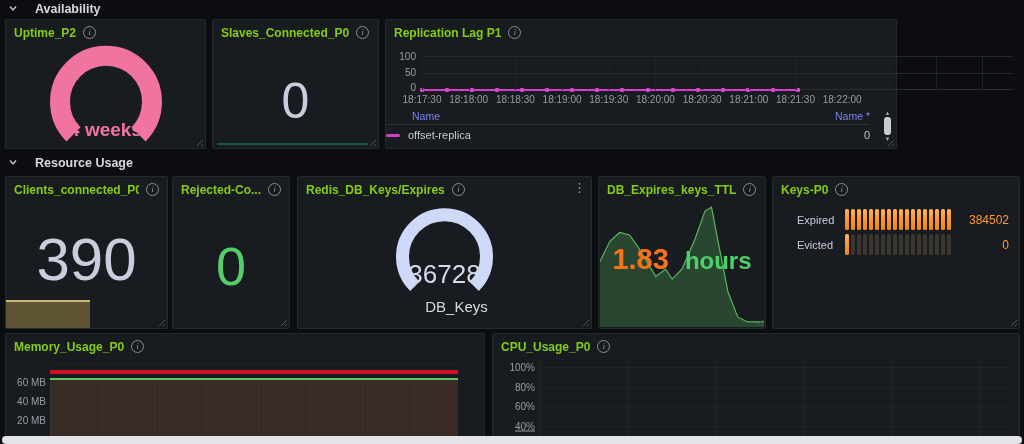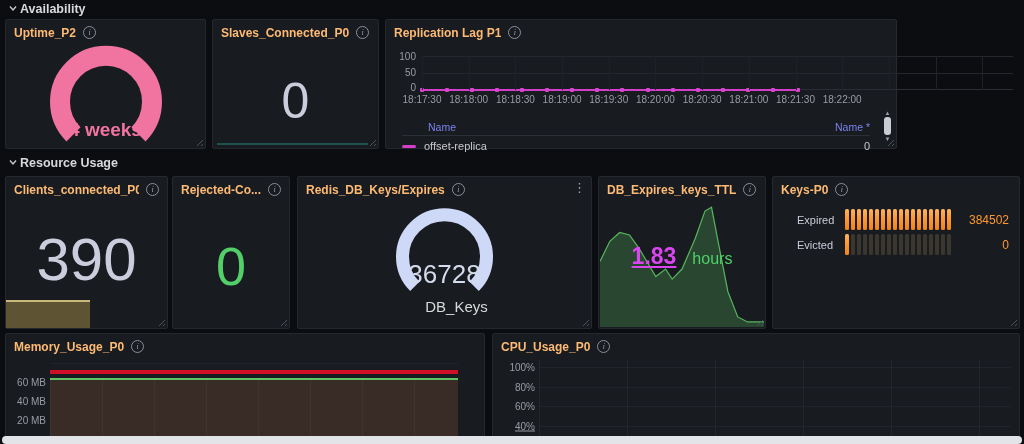--- a/index.html
+++ b/index.html
@@ -1,23 +1,23 @@
 <!DOCTYPE html>
 <html><head>
 <meta charset="utf-8">
 <style>
   html,body{margin:0;padding:0;background:#0b0c0f;}
   #stage{position:relative;width:1024px;height:444px;background:#0c0d10;overflow:hidden;
          font-family:"Liberation Sans","DejaVu Sans",sans-serif;color:#ccccdc;}
-  .section-header{position:absolute;display:flex;align-items:center;gap:2px;height:16px;
+  .section-header{position:absolute;display:flex;align-items:center;gap:17px;height:16px;
     font-size:12.5px;font-weight:700;color:#d8d9da;cursor:pointer;}
   .chev{display:inline-block;}
   .panel{position:absolute;background:#181b1f;border:1px solid #25282e;border-radius:2px;box-sizing:border-box;}
   .p-head{position:absolute;top:5px;left:8px;right:8px;display:flex;align-items:center;gap:7px;height:15px;}
-  .p-title{font-size:12px;font-weight:700;color:#fdba74;white-space:nowrap;overflow:hidden;}
+  .p-title{font-size:12px;font-weight:700;color:#84cc16;white-space:nowrap;overflow:hidden;}
   .info{width:11px;height:11px;border:1px solid #8a8e96;border-radius:50%;color:#9ba0a8;
     font-size:8px;line-height:11px;text-align:center;font-style:italic;font-family:"Liberation Serif",serif;flex:none;}
   .kebab{position:absolute;top:4px;right:5px;color:#9ba0a8;font-size:13px;line-height:13px;letter-spacing:0;}
   .resize{position:absolute;right:2px;bottom:2px;width:9px;height:9px;
     background:repeating-linear-gradient(135deg,transparent 0 2px,#4d515a 2px 3px);
     clip-path:polygon(100% 0,100% 100%,0 100%);cursor:nwse-resize;}
   
   .bigstat{position:absolute;left:0;right:0;text-align:center;font-weight:500;color:#ccccdc;}
   
   .gauge{position:relative;width:145px;text-align:center;}
@@ -26,34 +26,34 @@
   
   .rep-ylabels{position:absolute;left:4px;top:31px;width:26px;height:42px;display:flex;flex-direction:column;
     justify-content:space-between;align-items:flex-end;font-size:10px;color:#9a9ca4;}
   .rep-plot{position:absolute;left:36px;top:36px;width:591px;height:34px;}
   .hgrid{position:absolute;left:0;right:0;height:1px;background:#24272d;}
   .vgrid{position:absolute;top:0;bottom:0;width:1px;background:#1e2127;}
   .rep-line{position:absolute;left:0;bottom:-1px;height:2px;background:#d33fcb;}
   .rep-dot{position:absolute;top:-1px;width:4px;height:4px;background:#d845cf;border-radius:1px;}
   .rep-xlabels{position:absolute;left:36px;top:74px;width:591px;height:12px;font-size:10px;color:#9a9ca4;}
   .rep-xlabels span{position:absolute;transform:translateX(-50%);white-space:nowrap;}
-  .legend{position:absolute;left:16px;right:26px;top:90px;margin-top:11px;}
+  .legend{position:absolute;left:0;right:26px;top:90px;}
   .legend-head{display:flex;justify-content:space-between;font-size:10.5px;color:#7b82f0;
     padding:0 0 2px 26px;border-bottom:1px solid #2b2f36;}
   .legend-row{display:flex;align-items:center;font-size:11px;color:#c7c8ce;padding-top:4px;}
   .swatch{width:14px;height:3px;background:#d33fcb;border-radius:2px;margin-right:8px;}
   .legend-val{margin-left:auto;color:#c7c8ce;}
   .scrollbar{position:absolute;right:4px;top:90px;width:9px;height:32px;display:flex;flex-direction:column;
     align-items:center;font-size:6px;color:#9ba0a8;}
   .sb-thumb{width:7px;flex:1;background:#caccd3;border-radius:3px;margin:1px 0;}
   
   .ttl-svg{position:absolute;left:1px;right:1px;top:24px;bottom:1px;width:calc(100% - 2px);height:calc(100% - 25px);}
   .ttl-text{position:absolute;left:0;right:0;top:44%;text-align:center;font-weight:700;}
-  .ttl-num{font-size:23px;color:#d946ef;text-decoration:underline;}
-  .ttl-unit{font-size:16px;color:#4ed167;font-weight:400;margin-left:16px;}
+  .ttl-num{font-size:29px;color:#f97316;}
+  .ttl-unit{font-size:24px;color:#4ed167;font-weight:700;margin-left:16px;}
   
   .keys-rows{position:absolute;left:8px;right:10px;top:30px;}
   .keys-row{display:flex;align-items:center;height:25px;margin-left:16px;}
   .keys-label{width:46px;font-size:11px;color:#ccccdc;flex:none;}
   .segwrap{flex:1;display:flex;gap:2px;height:21px;margin:0 8px 0 2px;}
   .seg{flex:1;border-radius:1.5px;}
   .seg.lit{background:linear-gradient(180deg,#ffb45c 0%,#ff9830 45%,#f08418 100%);}
   .seg.dim{background:#3b372f;}
   .keys-val{width:50px;text-align:right;font-size:12px;color:#ff9830;flex:none;}
   

